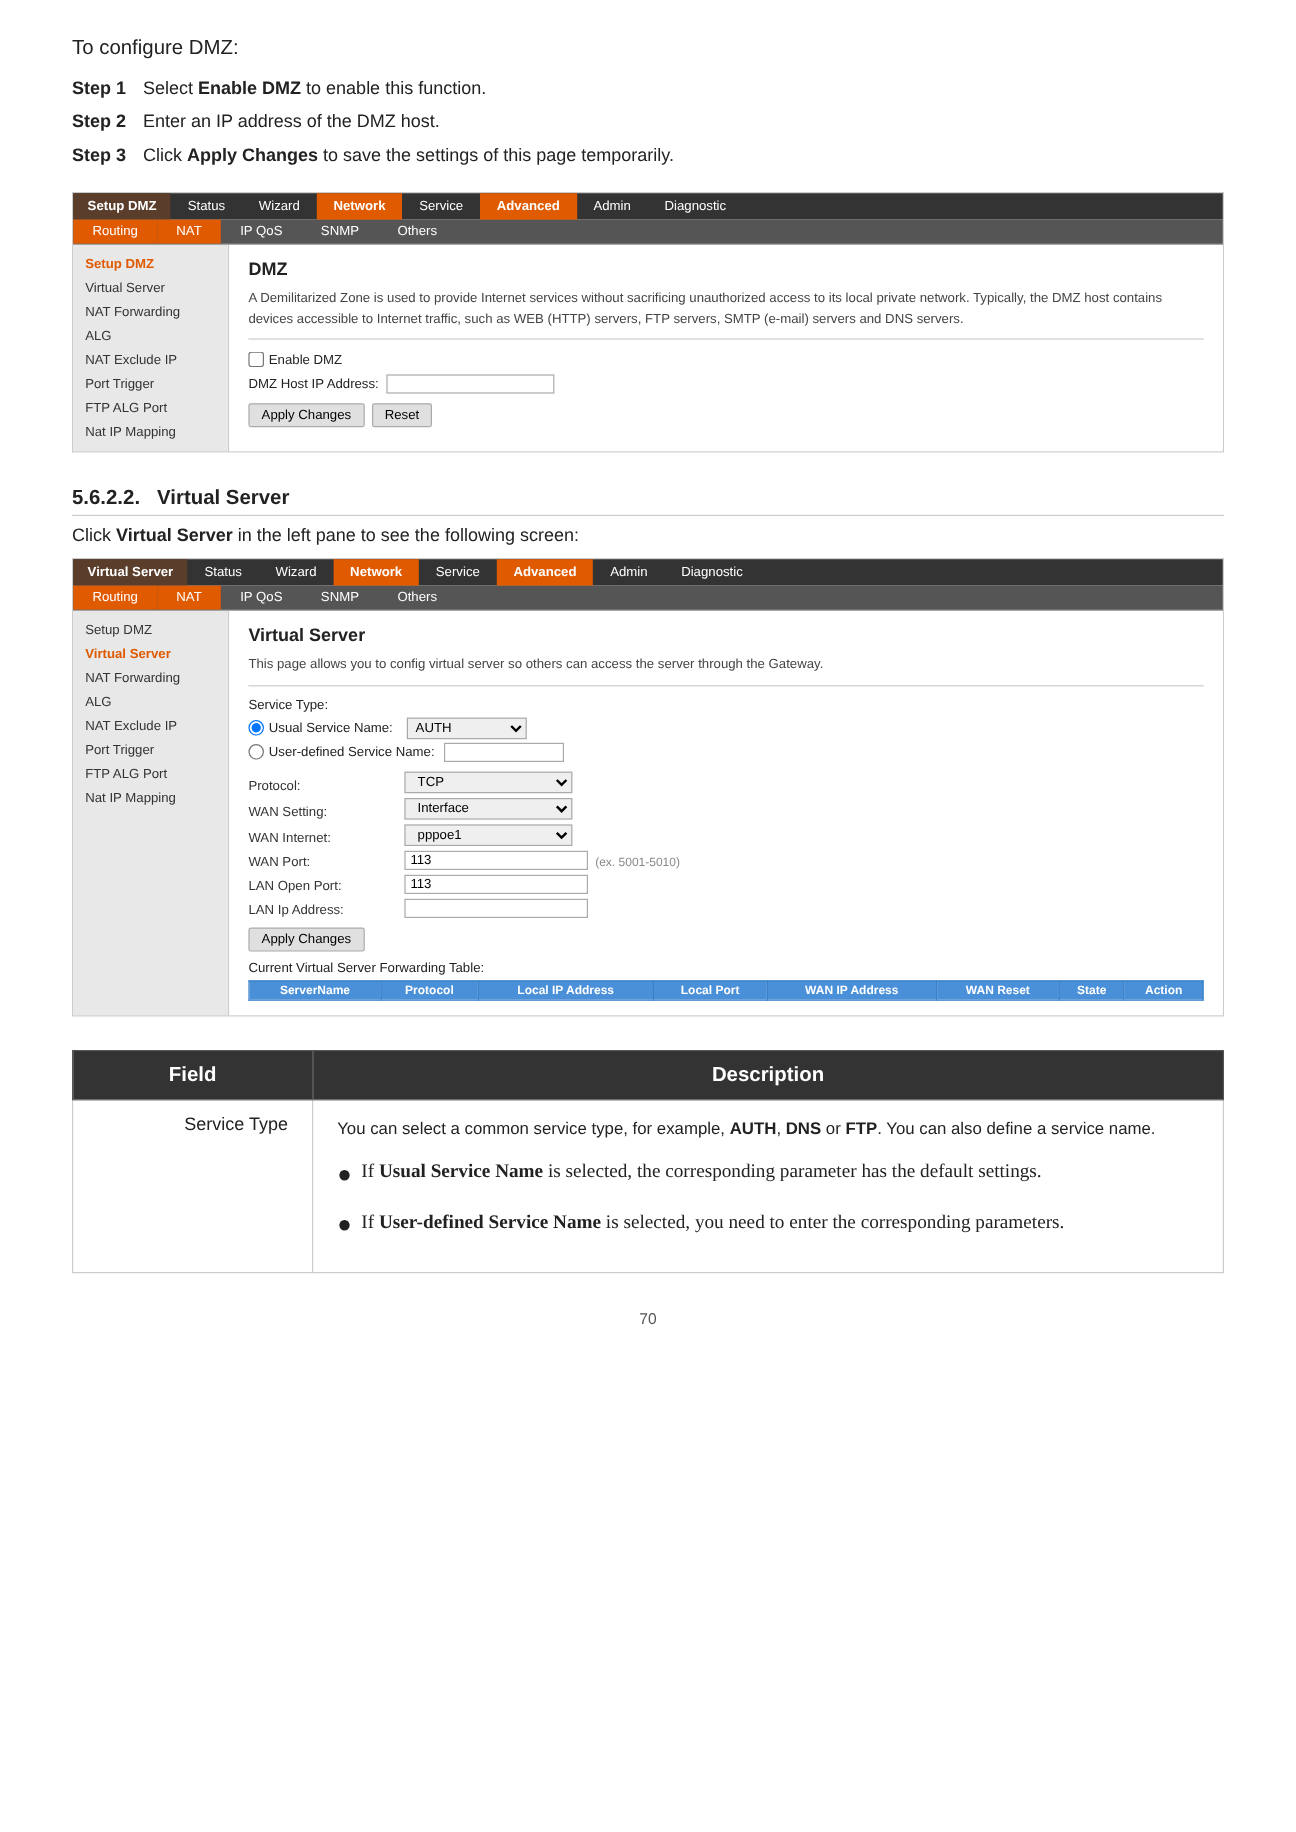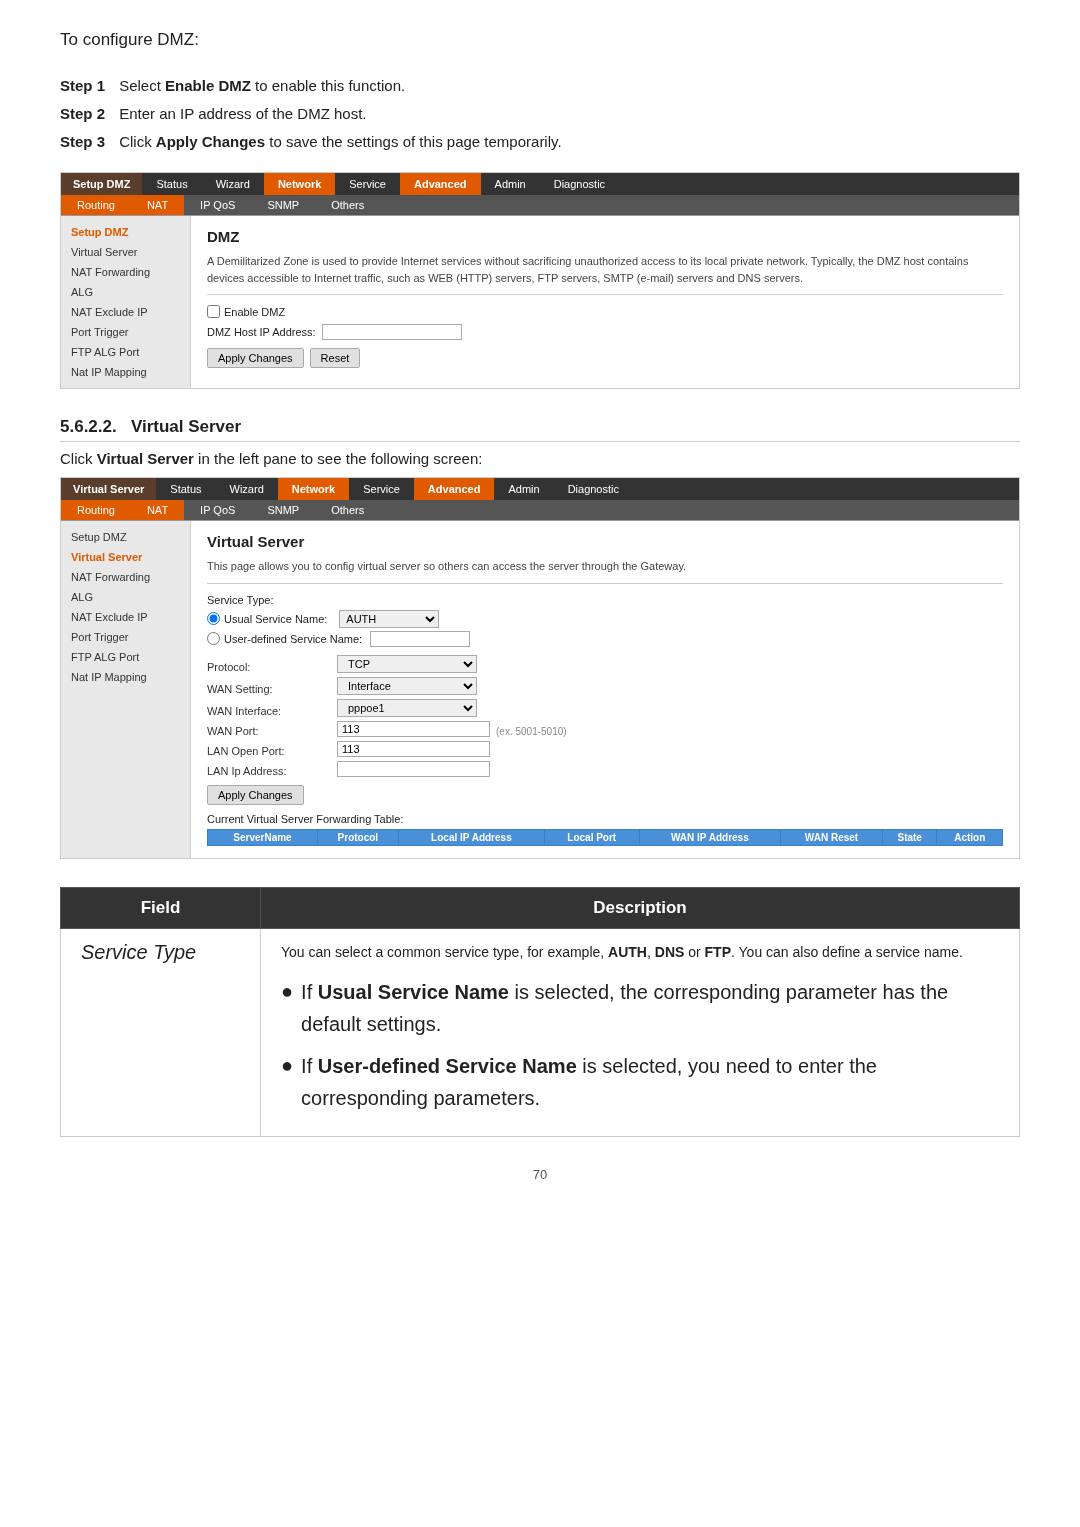--- a/index.html
+++ b/index.html
@@ -28,21 +28,21 @@
     .intro-section .intro-line .step-label {
       font-weight: bold;
       margin-right: 10px;
       font-size: 15px;
     }
     .intro-section .intro-line .step-text {
       font-size: 15px;
     }
     .intro-title {
       font-size: 17px;
-      margin-bottom: 24px;
+      margin-bottom: 12px;
     }
 
     
     .router-panel {
       border: 1px solid #ccc;
       margin-bottom: 28px;
       background: #f5f5f5;
       font-size: 11px;
     }
     .router-panel .top-nav {
@@ -228,44 +228,44 @@
       text-align: center;
       border: 1px solid #555;
     }
     .field-table td {
       border: 1px solid #ccc;
       padding: 12px 20px;
       vertical-align: top;
       font-size: 15px;
     }
     .field-table td.field-col {
-      text-align: left;
+      text-align: right;
       width: 200px;
-      font-size: 20px;
-      font-style: italic;
+      font-size: 15px;
     }
     .field-table td.desc-col {
       font-size: 14px;
       line-height: 1.7;
     }
     
     .big-bullet {
       display: flex;
       align-items: flex-start;
       margin-bottom: 10px;
     }
     .big-bullet .bullet-dot {
       font-size: 20px;
       margin-right: 8px;
       margin-top: -2px;
       flex-shrink: 0;
     }
     .big-bullet .bullet-text {
-      font-size: 20px;
+      font-size: 16px;
       line-height: 1.6;
+      font-family: Liberation Serif, serif;
     }
     .page-number {
       text-align: center;
       margin-top: 30px;
       font-size: 13px;
       color: #555;
     }
     b { font-weight: bold; }
   </style>
 </head>
@@ -398,21 +398,21 @@
         <div style="margin-top:8px;">
           <div class="vs-form-row">
             <span class="field-label">Protocol:</span>
             <select><option>TCP</option><option>UDP</option></select>
           </div>
           <div class="vs-form-row">
             <span class="field-label">WAN Setting:</span>
             <select><option>Interface</option></select>
           </div>
           <div class="vs-form-row">
-            <span class="field-label">WAN Interface:</span>
+            <span class="field-label">WAN Internet:</span>
             <select><option>pppoe1</option></select>
           </div>
           <div class="vs-form-row">
             <span class="field-label">WAN Port:</span>
             <input type="text" value="113" style="">
             <span class="ex-text">(ex. 5001-5010)</span>
           </div>
           <div class="vs-form-row">
             <span class="field-label">LAN Open Port:</span>
             <input type="text" value="113" style="">

